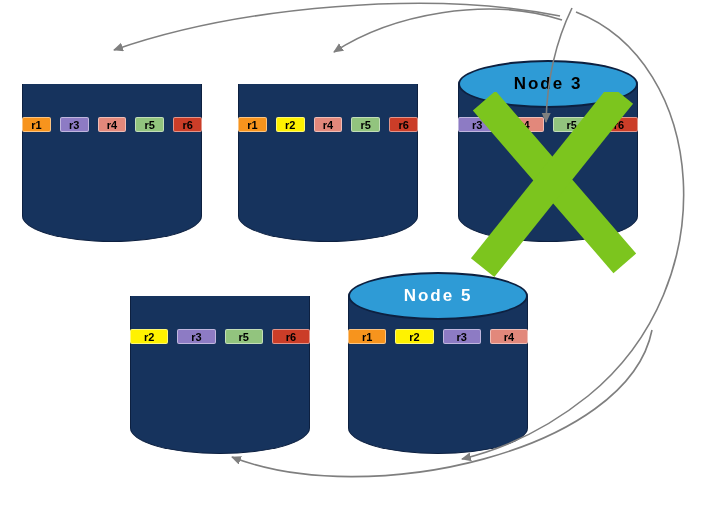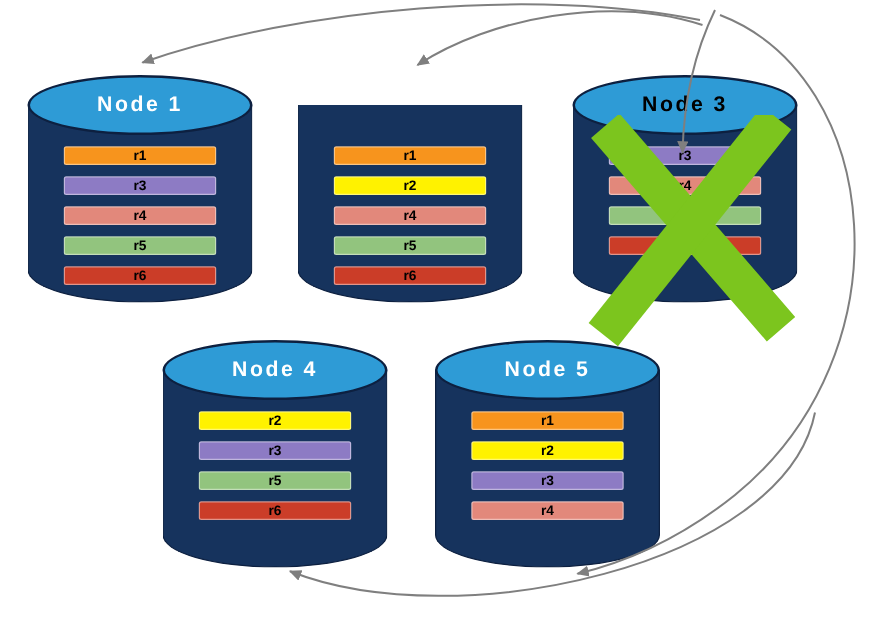--- a/index.html
+++ b/index.html
@@ -12,21 +12,21 @@
   .cyl-body{position:absolute;left:0;top:24px;width:180px;height:158px;
             background:var(--cyl-body,#16335D);
             border:1px solid #0d2040;border-top:none;
             border-radius:0 0 50% 50% / 0 0 26px 26px}
   .cyl-top{position:absolute;left:0;top:0;width:180px;height:48px;
            background:var(--cyl-top,#2E9BD6);
            border:2px solid #0d2040;border-radius:50%;
            display:flex;align-items:center;justify-content:center;z-index:2}
   .node-label{color:#ffffff;font-weight:bold;font-size:17px;letter-spacing:2px}
   .bars{position:absolute;left:0;top:57px;width:100%;z-index:1;
-        display:flex;flex-direction:column;align-items:center;gap:9px}
+        display:flex;flex-direction:row;align-items:center;gap:9px}
   .bar{width:122px;height:15px;border-radius:2px;font-size:11px;font-weight:bold;
        color:#000;text-align:center;line-height:14px;
        border:1px solid rgba(255,255,255,.45)}
 
   .pos-node1{left:22px;top:60px}
   .pos-node2{left:238px;top:60px}
   .pos-node3{left:458px;top:60px}
   .pos-node4{left:130px;top:272px}
   .pos-node5{left:348px;top:272px}
 
@@ -39,23 +39,20 @@
 <div class="canvas">
 
   <div class="node pos-node1">
     <div class="cyl-body"></div>
     <div class="bars">
       <div class="bar" style="background: rgb(247, 148, 29);">r1</div>
       <div class="bar" style="background: rgb(141, 123, 196);">r3</div>
       <div class="bar" style="background: rgb(226, 136, 123);">r4</div>
       <div class="bar" style="background: rgb(146, 196, 126);">r5</div>
       <div class="bar" style="background: rgb(203, 61, 40);">r6</div>
-    </div>
-    <div class="cyl-top">
-      <span class="node-label" style="color: rgb(255, 255, 255);">Node 1</span>
     </div>
   </div>
 
   <div class="node pos-node2">
     <div class="cyl-body"></div>
     <div class="bars">
       <div class="bar" style="background: rgb(247, 148, 29);">r1</div>
       <div class="bar" style="background: rgb(255, 242, 0);">r2</div>
       <div class="bar" style="background: rgb(226, 136, 123);">r4</div>
       <div class="bar" style="background: rgb(146, 196, 126);">r5</div>
@@ -76,23 +73,20 @@
     </div>
   </div>
 
   <div class="node pos-node4">
     <div class="cyl-body"></div>
     <div class="bars">
       <div class="bar" style="background: rgb(255, 242, 0);">r2</div>
       <div class="bar" style="background: rgb(141, 123, 196);">r3</div>
       <div class="bar" style="background: rgb(146, 196, 126);">r5</div>
       <div class="bar" style="background: rgb(203, 61, 40);">r6</div>
-    </div>
-    <div class="cyl-top">
-      <span class="node-label" style="color: rgb(255, 255, 255);">Node 4</span>
     </div>
   </div>
 
   <div class="node pos-node5">
     <div class="cyl-body"></div>
     <div class="bars">
       <div class="bar" style="background: rgb(247, 148, 29);">r1</div>
       <div class="bar" style="background: rgb(255, 242, 0);">r2</div>
       <div class="bar" style="background: rgb(141, 123, 196);">r3</div>
       <div class="bar" style="background: rgb(226, 136, 123);">r4</div>

